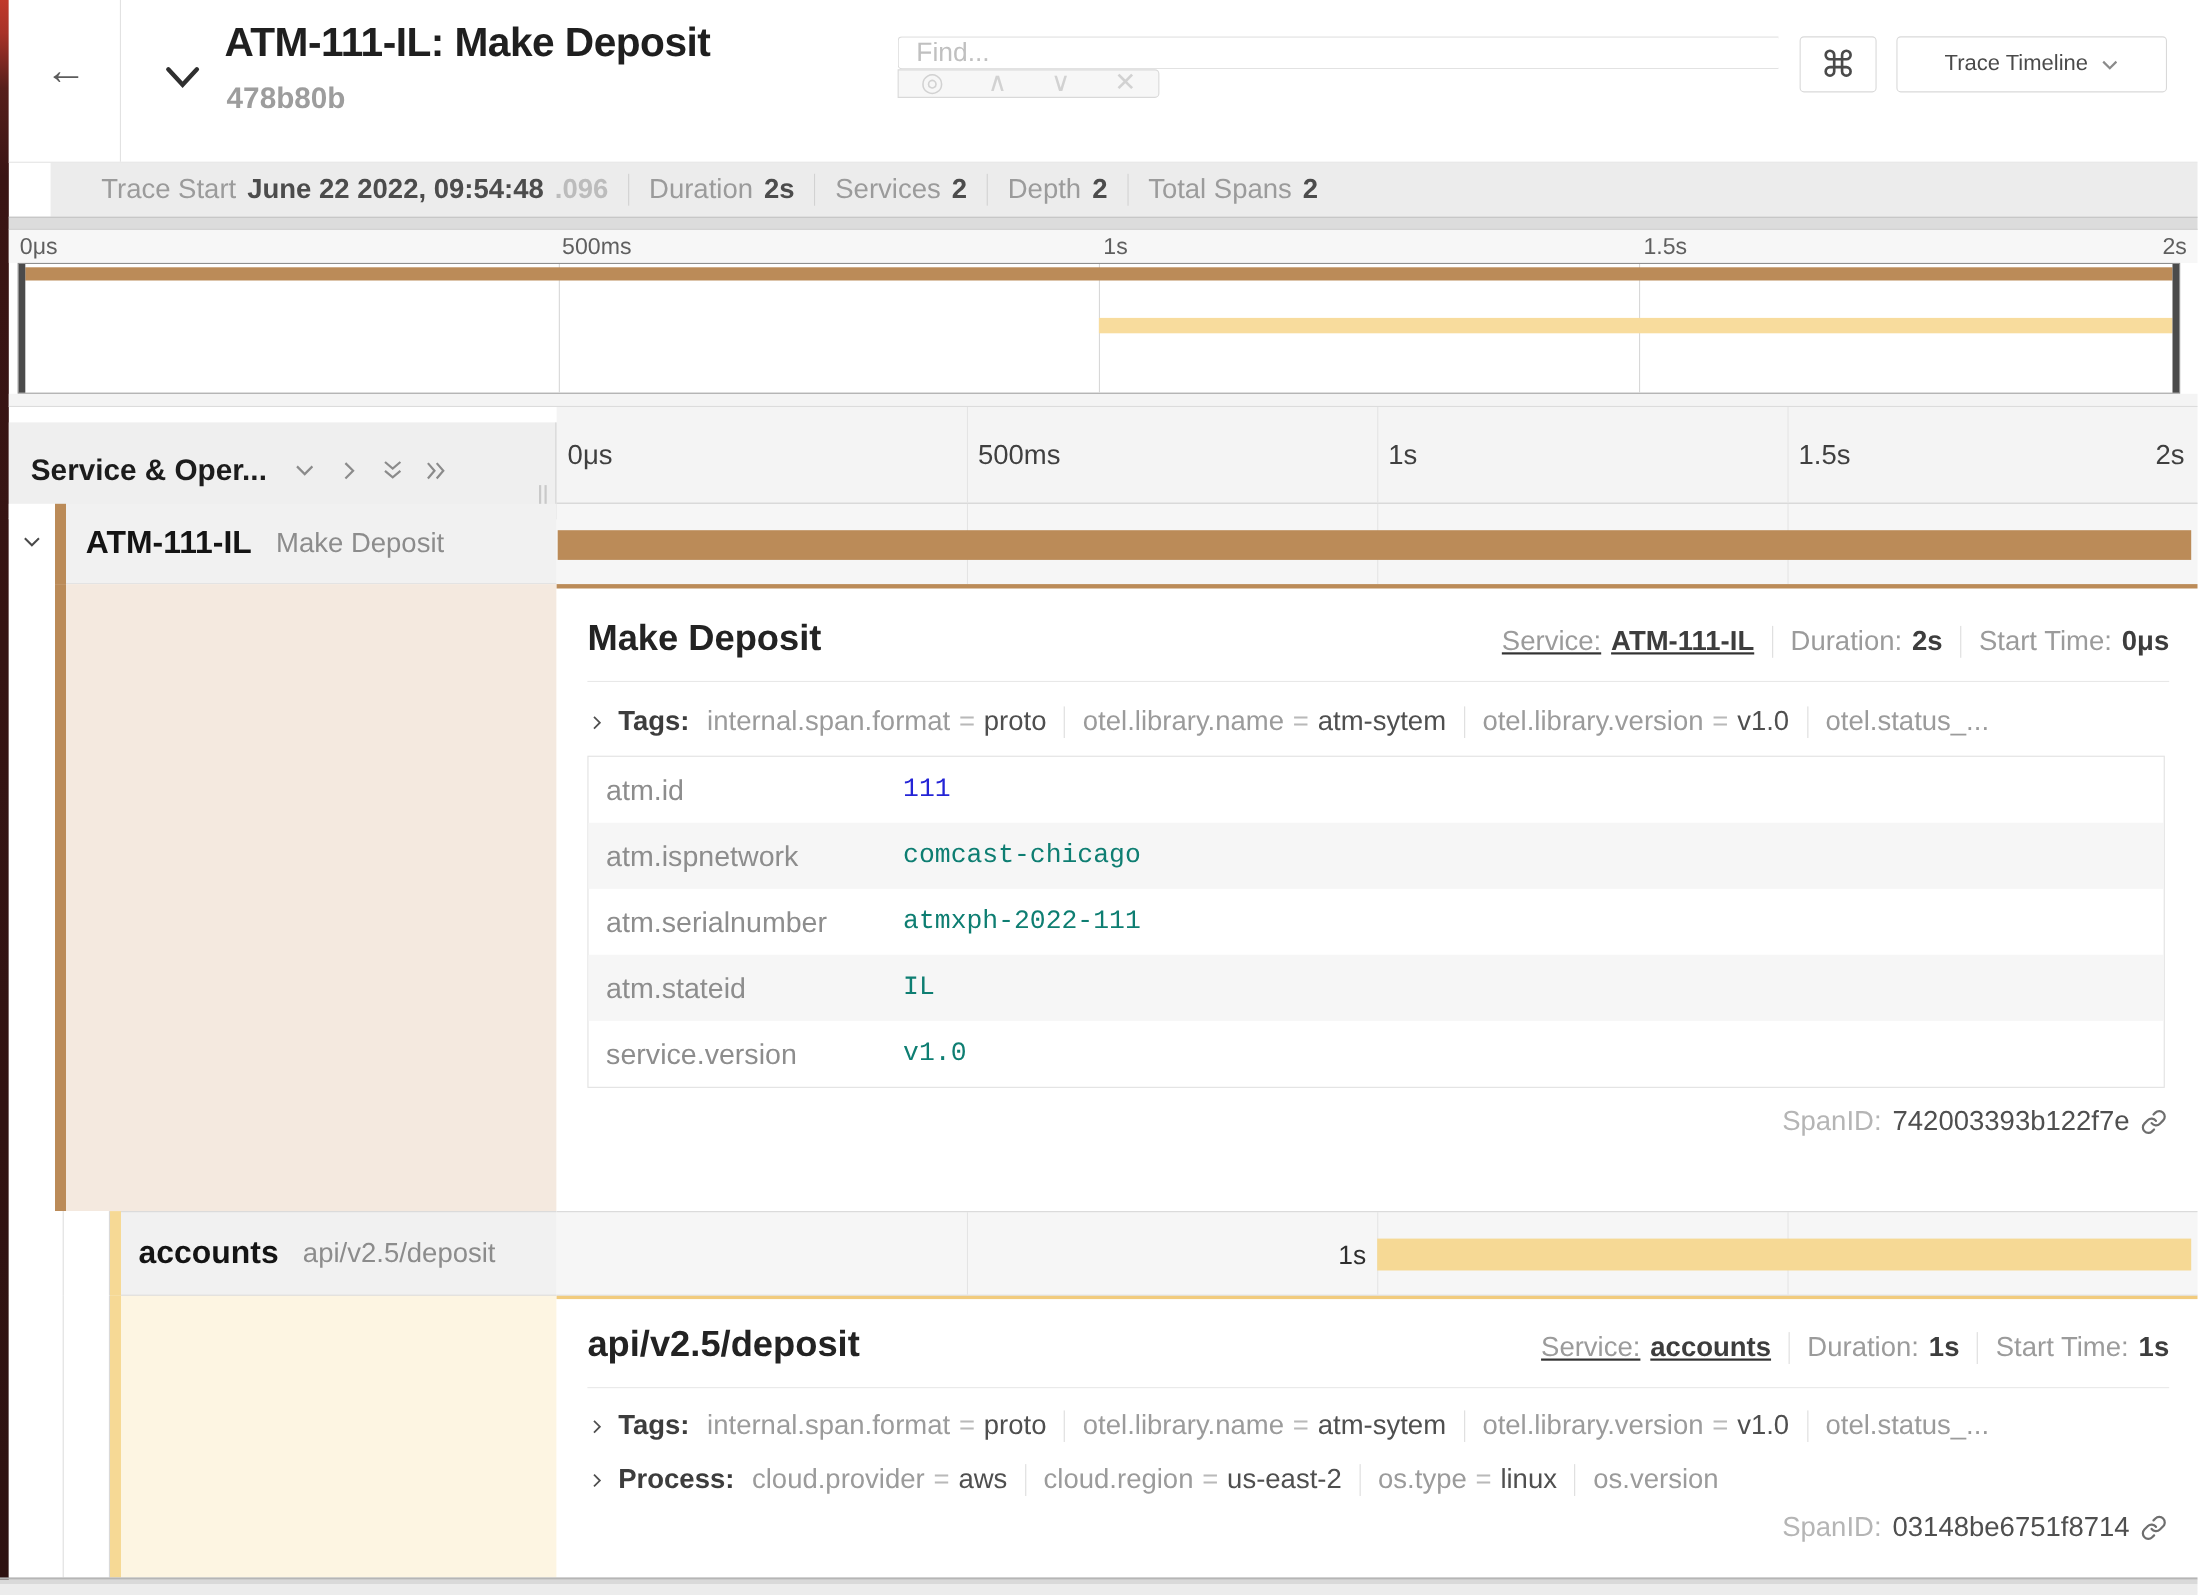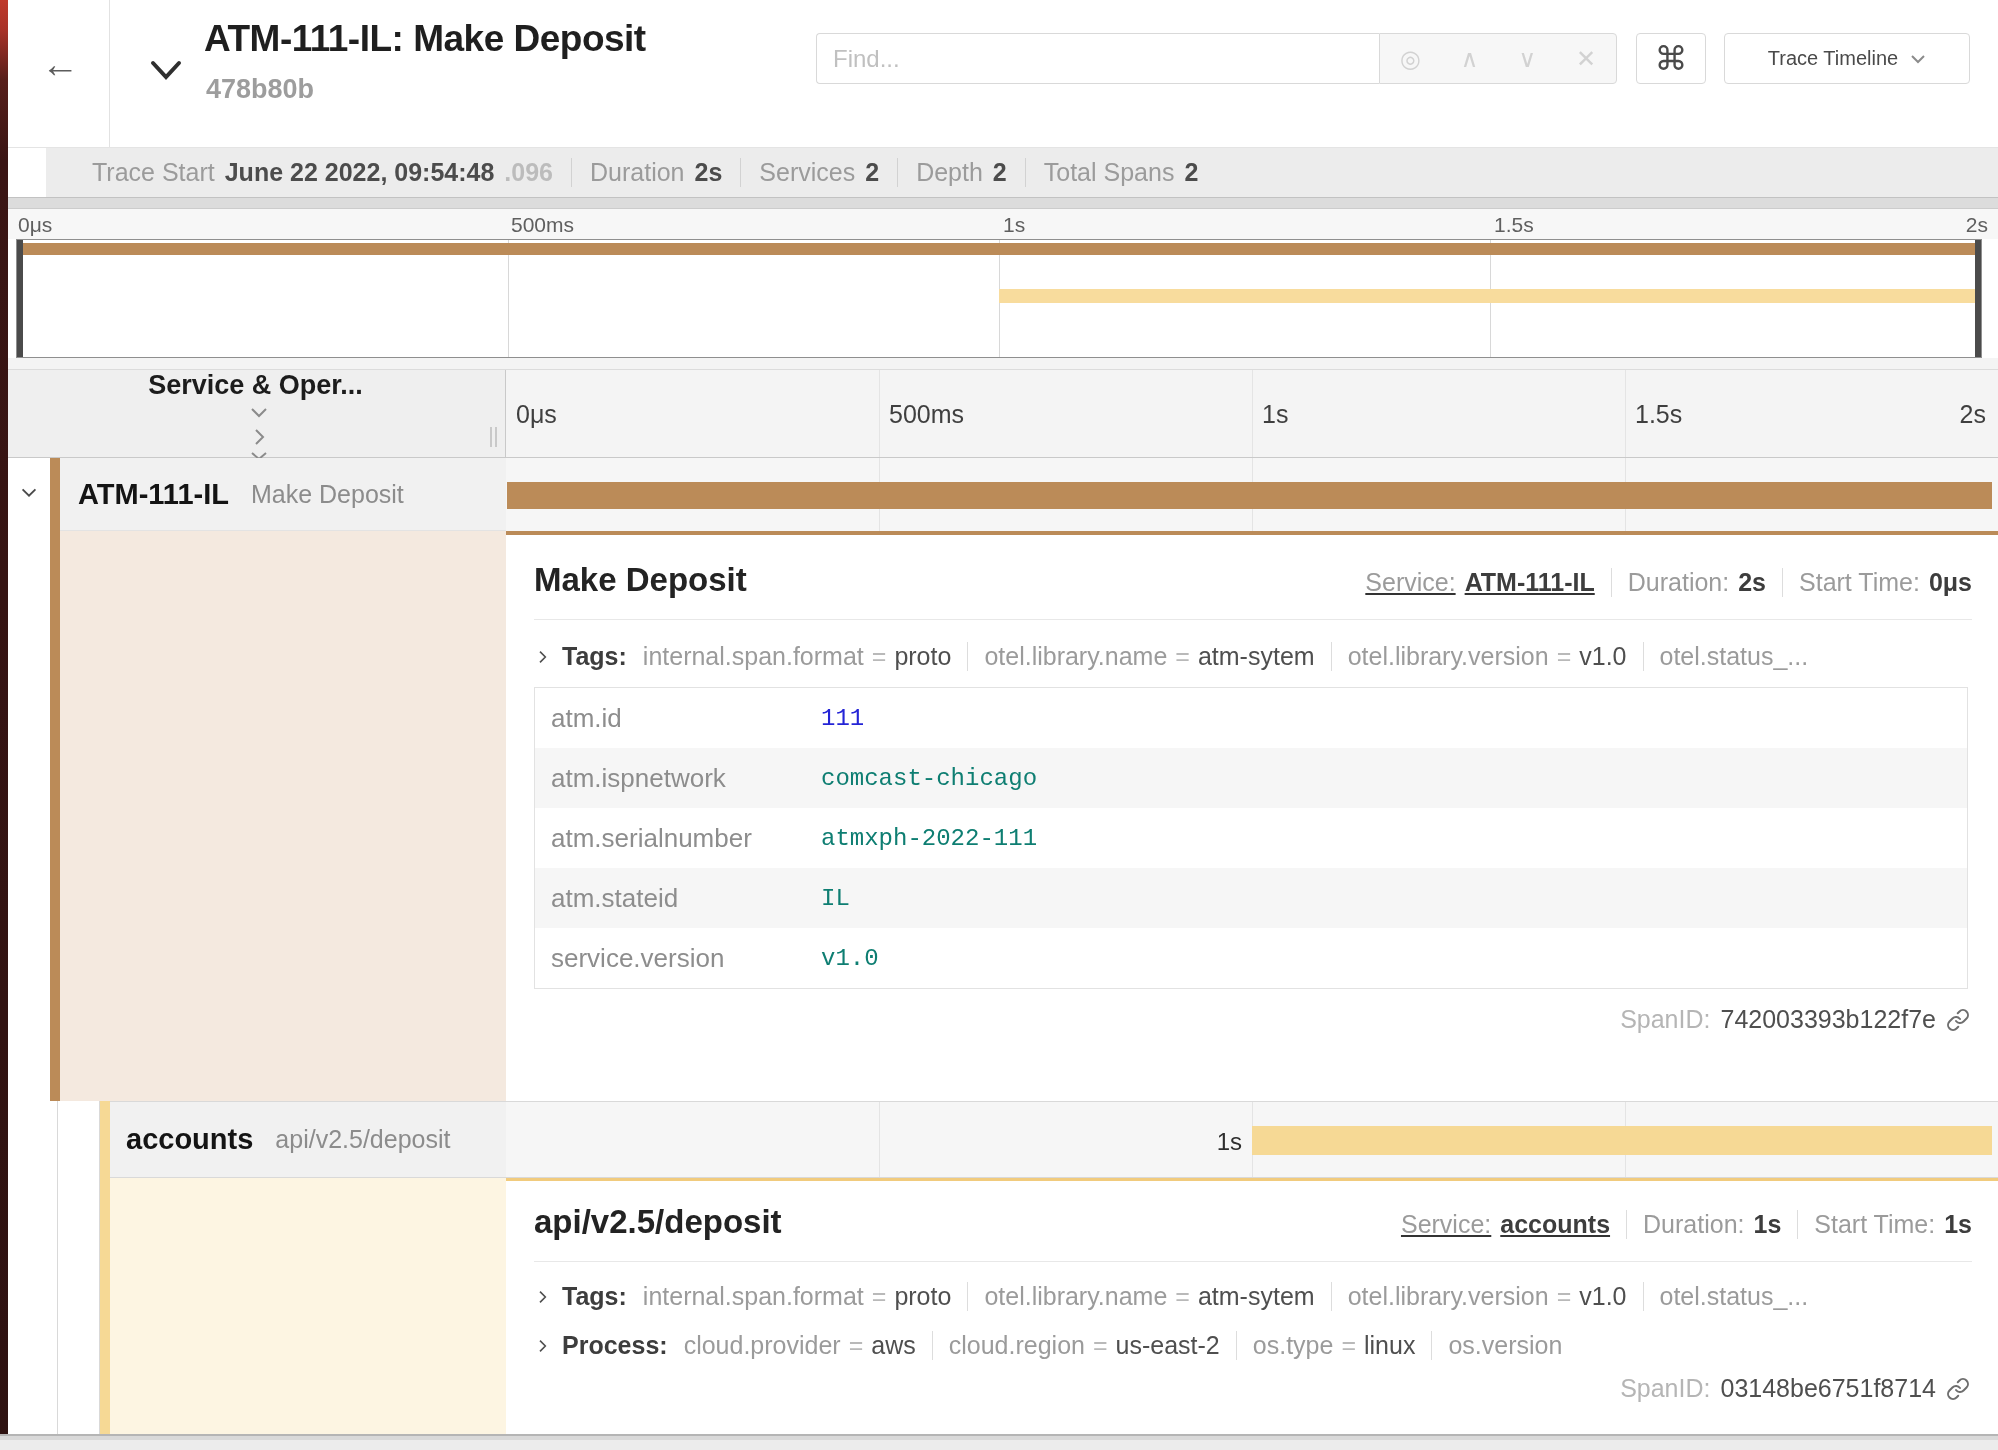--- a/index.html
+++ b/index.html
@@ -13,21 +13,21 @@
 
   
   .hdr { position:absolute; left:8px; top:0; right:0; height:148px; background:#fff; border-bottom:1px solid #e4e4e4; }
   .back-col { position:absolute; left:0; top:0; width:102px; height:147px; border-right:1px solid #e2e2e2; }
   .back-btn { position:absolute; left:22px; top:38px; width:60px; height:52px; background:none; border:none;
     font-size:38px; color:#5c5c5c; cursor:pointer; font-family:inherit; }
   .collapse-all { position:absolute; left:138px; top:52px; width:44px; height:36px; background:none; border:none; cursor:pointer; }
   .hdr-title { position:absolute; left:196px; top:18px; font-size:37px; font-weight:bold; color:#1f1f1f; letter-spacing:-0.5px; }
   .hdr-traceid { position:absolute; left:198px; top:74px; font-size:27px; font-weight:bold; color:#9d9d9d; }
 
-  .find-wrap { position:absolute; left:808px; top:33px; width:801px; height:51px; display:flex; }
+  .find-wrap { position:absolute; left:808px; top:33px; width:801px; height:51px; display:flex;flex-direction:column; }
   .find-input { flex:1; border:1px solid #d9d9d9; border-right:none; border-radius:4px 0 0 4px; padding:0 16px;
     font-size:24px; font-family:inherit; color:#444; outline:none; }
   .find-input::placeholder { color:#c0c0c0; }
   .find-btns { width:238px; background:#f7f7f7; border:1px solid #d9d9d9; border-radius:0 4px 4px 0;
     display:flex; align-items:center; justify-content:space-around; }
   .find-ic { font-size:24px; color:#d2d2d2; cursor:default; line-height:1; }
   .cmd-btn { position:absolute; left:1628px; top:33px; width:70px; height:51px; border:1px solid #d9d9d9; border-radius:4px;
     background:#fff; font-size:33px; color:#4a4a4a; cursor:pointer; font-family:inherit; }
   .view-btn { position:absolute; left:1716px; top:33px; width:246px; height:51px; border:1px solid #d9d9d9; border-radius:4px;
     background:#fff; font-size:20px; color:#4a4a4a; cursor:pointer; font-family:inherit;
@@ -55,22 +55,22 @@
   .mh-l { left:0; } .mh-r { right:0; }
   .mini-bar-a { position:absolute; left:6px; right:6px; top:3px; height:12px; background:#bb8b58; }
   .mini-bar-b { position:absolute; left:50%; right:6px; top:49px; height:14px; background:#f8dc9d; }
   .mini-below { position:absolute; left:8px; top:358px; right:0; height:12px; background:#f4f4f4; border-bottom:1px solid #dcdcdc; }
 
   
   .gridline { position:absolute; top:0; bottom:0; width:0; border-left:1px solid #e4e4e4; }
   .gl1 { left:373px; } .gl2 { left:746px; } .gl3 { left:1119px; }
 
   
-  .ghead-left { position:absolute; left:8px; top:370px; width:498px; height:88px; background:#efefef;
-    border-right:1px solid #c9c9c9; border-bottom:1px solid #c9c9c9; display:flex; align-items:center; padding-left:20px;flex-direction:column; }
+  .ghead-left { position:absolute; left:8px; top:384px; width:498px; height:88px; background:#efefef;
+    border-right:1px solid #c9c9c9; border-bottom:1px solid #c9c9c9; display:flex; align-items:center; padding-left:20px; }
   .ghead-title { font-size:27px; font-weight:bold; color:#1c1c1c; margin-right:22px; }
   .ghead-ic { background:none; border:none; cursor:pointer; margin-right:16px; height:26px; }
   .grip { position:absolute; right:8px; bottom:10px; width:7px; height:20px;
     border-left:2px solid #c9c9c9; border-right:2px solid #c9c9c9; cursor:col-resize; }
   .ghead-right { position:absolute; left:506px; top:370px; right:0; height:88px; background:#f4f4f4;
     border-bottom:1px solid #c9c9c9; font-size:25px; color:#3f3f3f; }
   .ghead-right span { position:absolute; top:30px; }
   .ht0 { left:10px; } .ht1 { left:383px; } .ht2 { left:756px; } .ht3 { left:1129px; } .ht4 { right:12px; }
 
   

